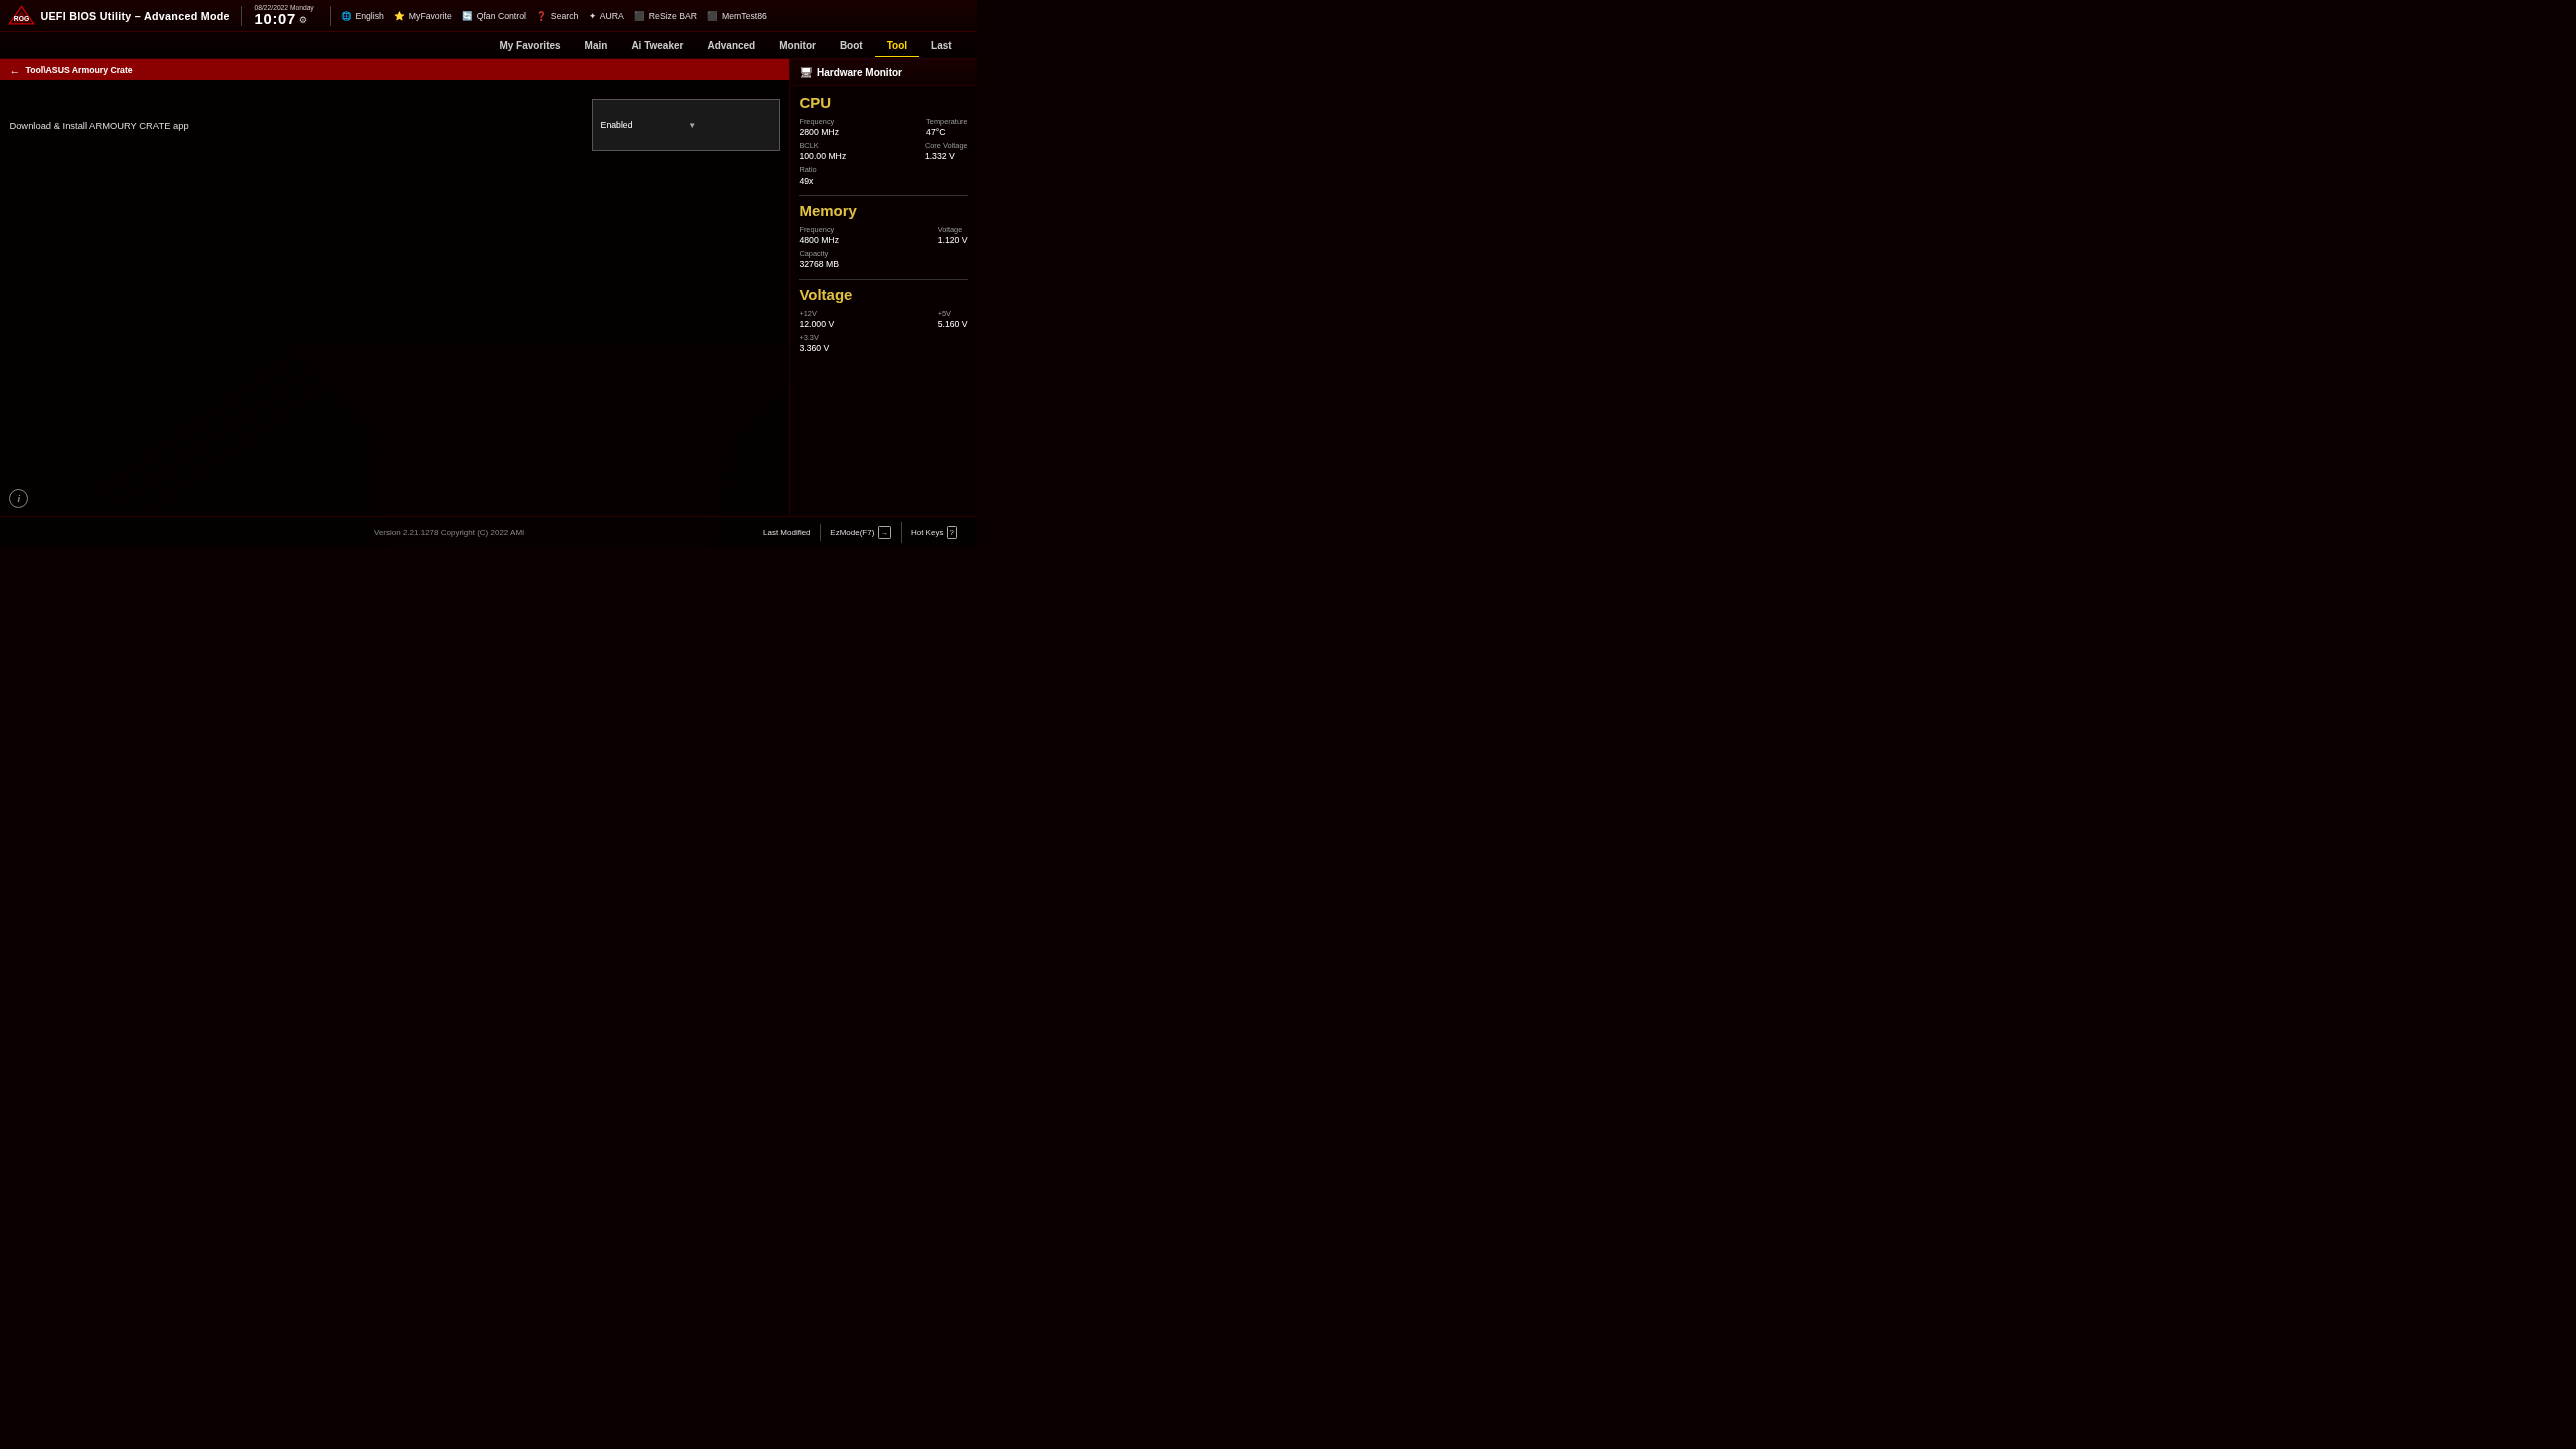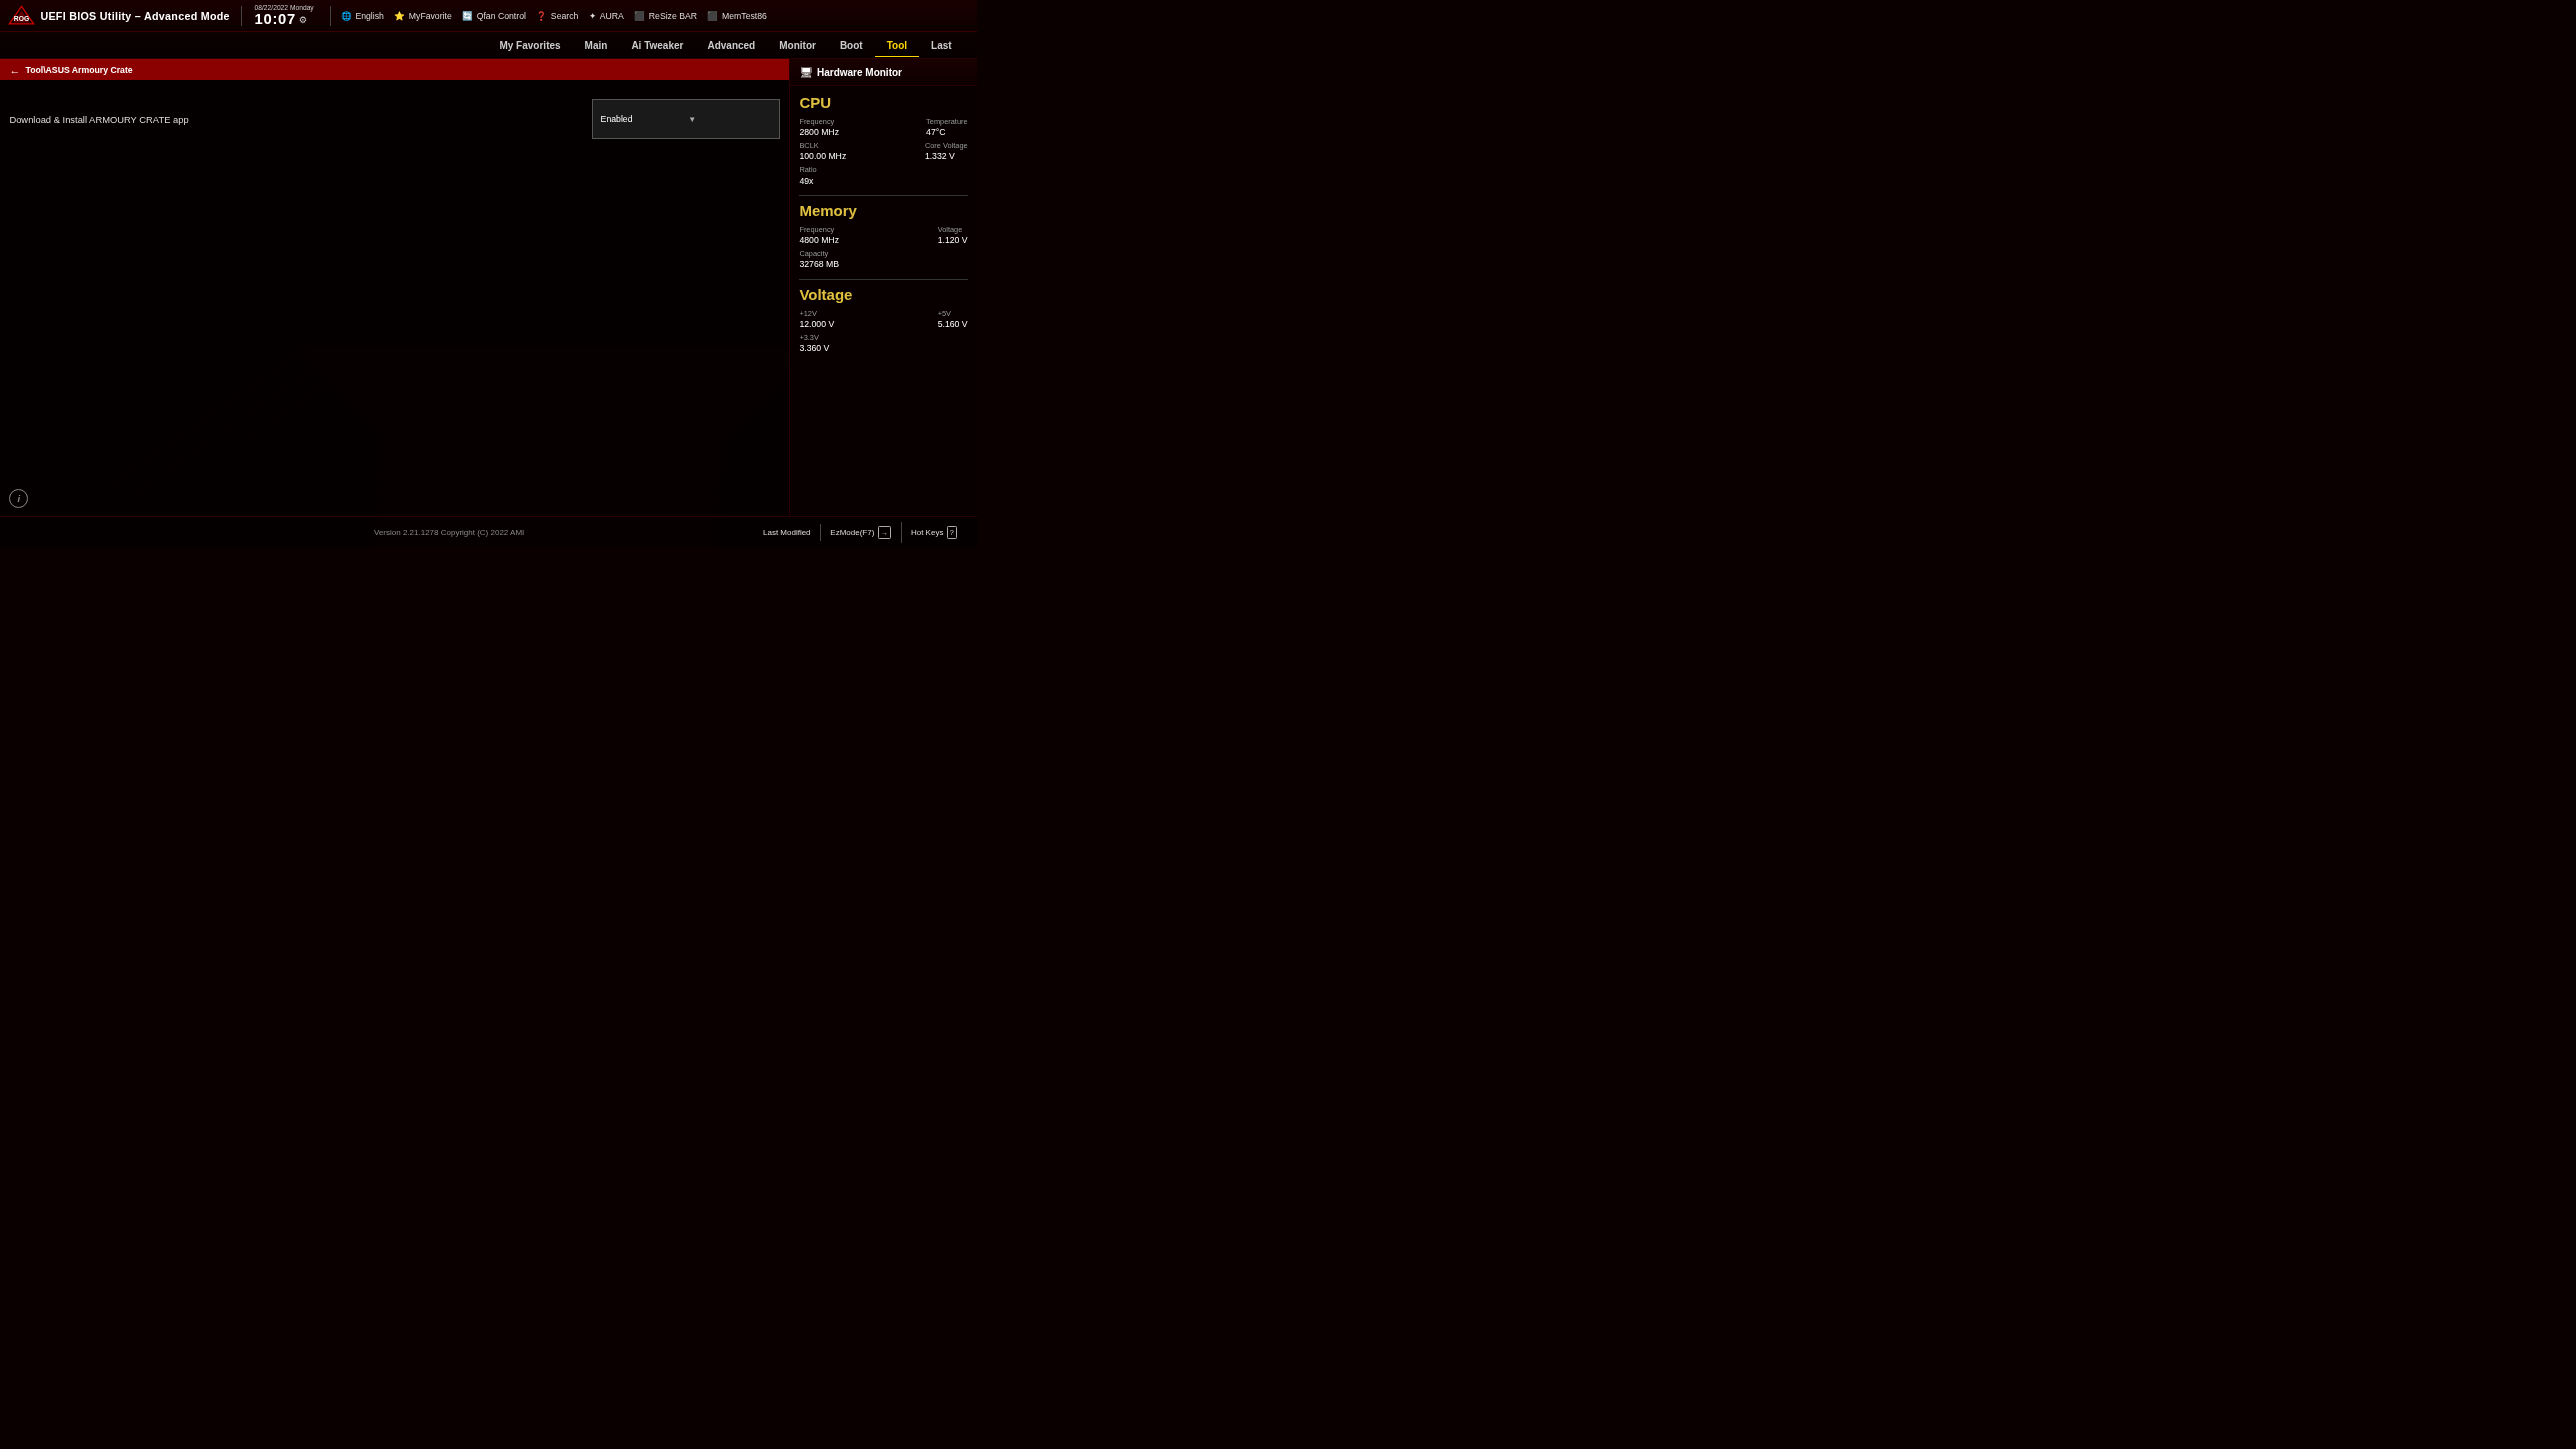--- a/index.html
+++ b/index.html
@@ -235,21 +235,21 @@
     .setting-label {
       font-size: 9.4px;
       color: #ddd;
     }
 
     .dropdown-select {
       display: flex;
       align-items: center;
       background: #1a1a1a;
       border: 0.7px solid #555;
-      padding: 14px 8px;
+      padding: 20px 8px;
       min-width: 188px;
       font-size: 8.7px;
       color: #fff;
       position: relative;
     }
 
     .dropdown-select span {
       flex: 1;
     }
 

